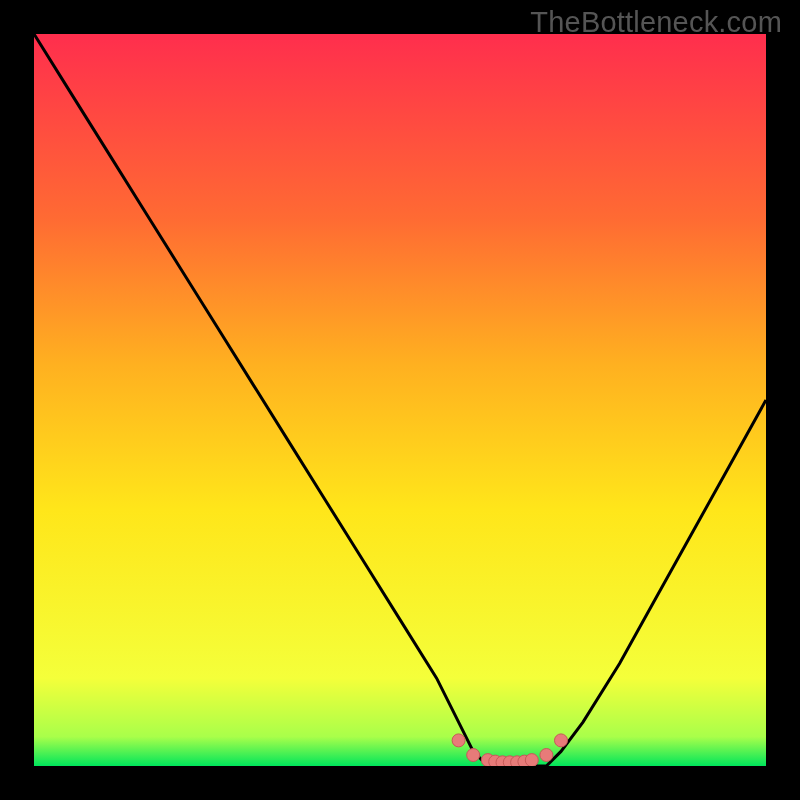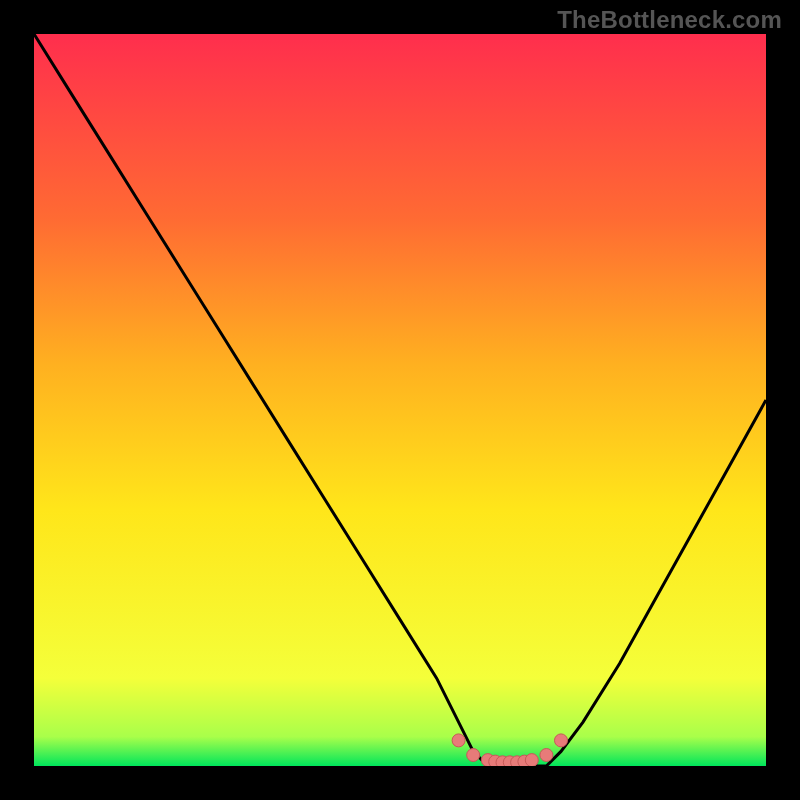--- a/index.html
+++ b/index.html
@@ -15,22 +15,22 @@
     position: relative;
     width: 800px;
     height: 800px;
     background: #000;
   }
   .watermark {
     position: absolute;
     top: 6px;
     right: 18px;
     color: #555;
-    font-size: 24px;
-    font-weight: 700;
+    font-size: 29px;
+    font-weight: 400;
     letter-spacing: 0.2px;
     z-index: 10;
     user-select: none;
   }
   .plot-area {
     position: absolute;
     left: 34px;
     top: 34px;
     width: 732px;
     height: 732px;

